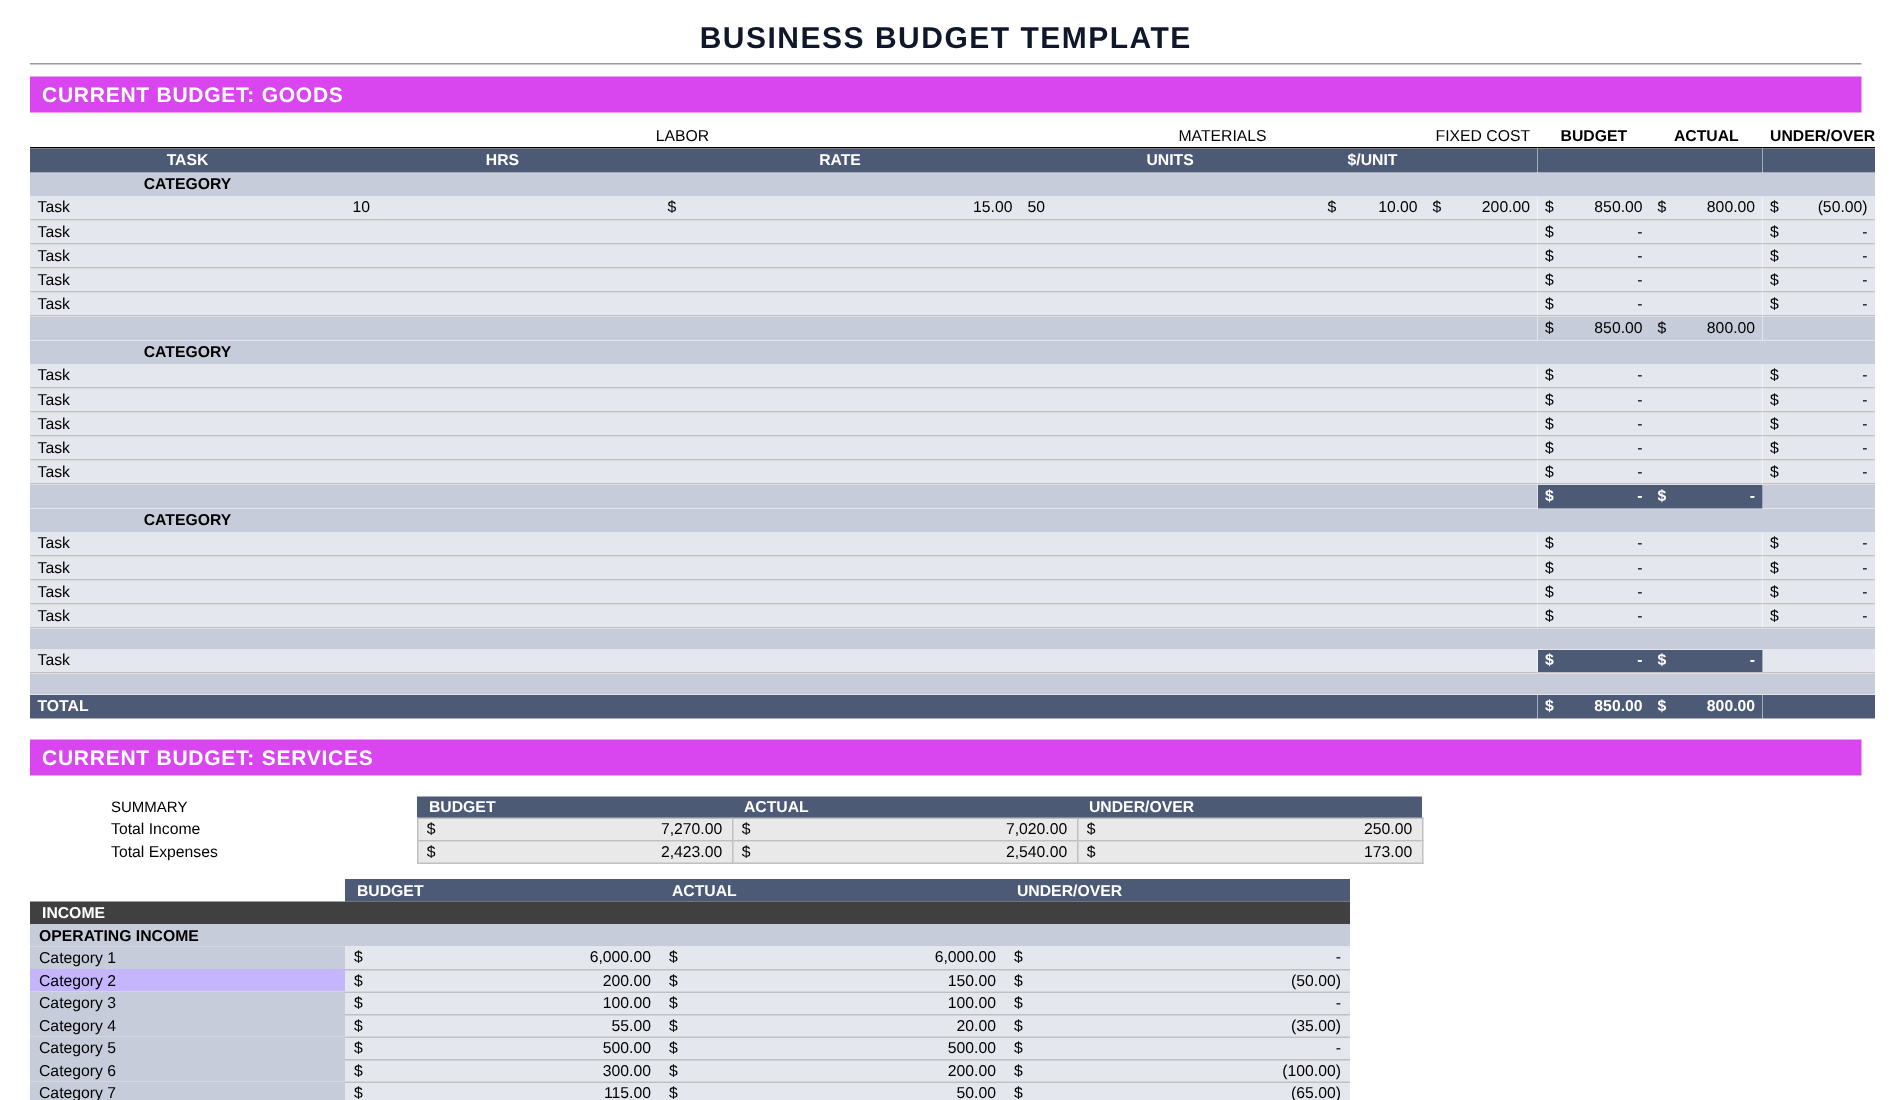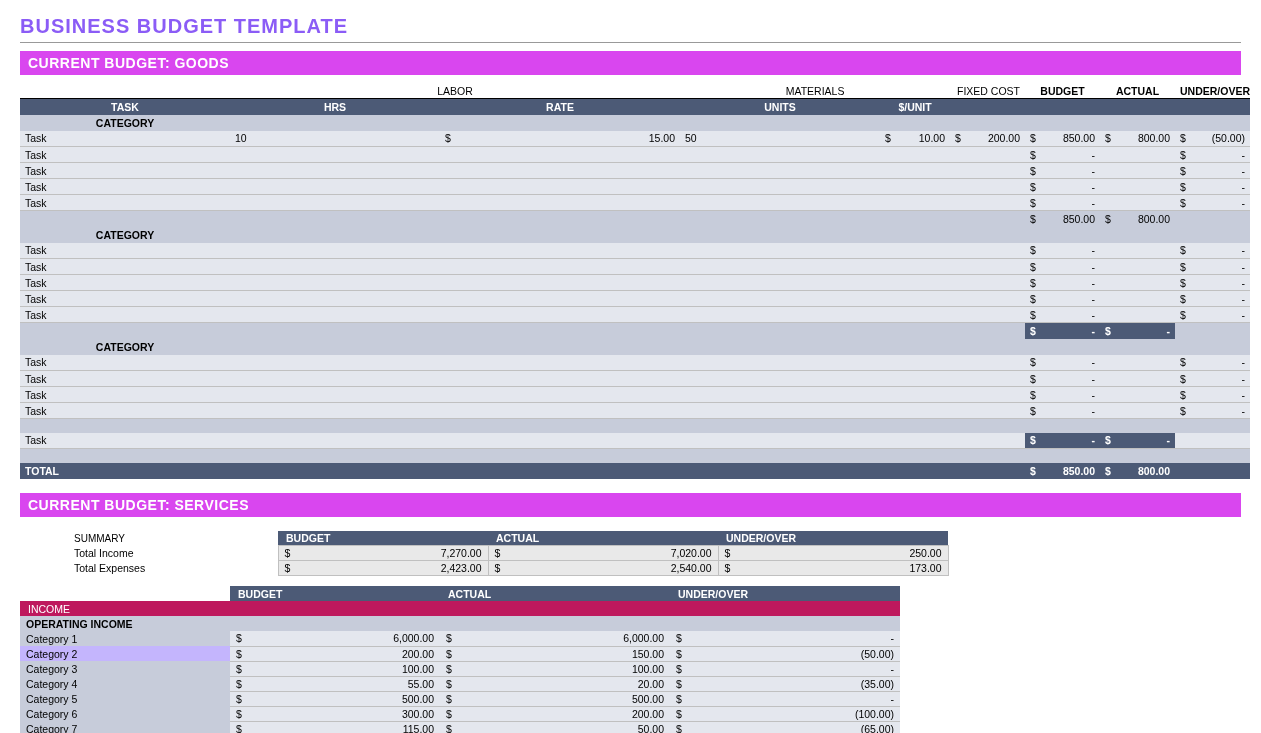--- a/index.html
+++ b/index.html
@@ -1,17 +1,17 @@
 <!DOCTYPE html>
 <html><head>
 <meta charset="utf-8">
 <style>
 * { box-sizing: border-box; margin: 0; padding: 0; }
 body { font-family: Arial, sans-serif; font-size: 11px; background: #fff; padding: 15px 20px; color: #000; }
-.title { font-size: 20px; font-weight: bold; color: #8b5cf6; letter-spacing: 1px; }
+.title { font-size: 20px; font-weight: bold; color: #0f172a; letter-spacing: 1px; text-align: center; }
 .hr-top { border-top: 1px solid #999; margin-top: 4px; }
 .section-bar { background: #d946ef; color: #fff; font-weight: bold; padding: 4px 8px; margin-top: 8px; letter-spacing: .5px; font-size: 14px; }
 .tbl { width: 100%; border-collapse: collapse; table-layout: fixed; }
 .tbl td, .tbl th { padding: 1px 5px; height: 16px; font-size: 10.5px; vertical-align: middle; overflow: hidden; white-space: nowrap; }
 .grp-row td { text-align: center; font-size: 10.5px; padding-top: 10px; border-bottom: 1px solid #000; }
 .hdr-row td { background: #4c5a76; color: #fff; font-weight: bold; text-align: center; }
 .cat-row td { font-weight: bold; background: #c7ccda; text-align: center; }
 .data-row td { background: #e4e7ee; border-bottom: 1px solid #c0c0c0; }
 .sub-row td { background: #c7ccda; }
 .sub-row .fin { background: #4c5a76; color: #fff; font-weight: bold; }
@@ -315,21 +315,21 @@
       <col style="width:230px">
     </colgroup>
 <tbody>
       <tr>
   <td></td>
   <td style="background:#4c5a76;color:#fff;font-weight:bold;padding-left:8px">BUDGET</td>
   <td style="background:#4c5a76;color:#fff;font-weight:bold;padding-left:8px">ACTUAL</td>
   <td style="background:#4c5a76;color:#fff;font-weight:bold;padding-left:8px">UNDER/OVER</td>
 </tr>
 <tr>
-        <td colspan="4" style="background:#be185d;color:#fff;font-weight:normal;padding-left:8px">INCOME</td>
+        <td colspan="4" style="background:#404040;color:#fff;font-weight:bold;padding-left:8px">INCOME</td>
       </tr>
 <tr>
         <td colspan="4" style="background:#c7ccda;font-weight:bold">OPERATING INCOME</td>
       </tr>
 </tbody>
     <tbody id="inc-body">
       <tr>
         <td style="background:#c7ccda">Category 1</td>
         <td class="money" style="background:#e4e7ee;border-bottom:1px solid #c0c0c0"><span class="cur">$</span>6,000.00</td>
         <td class="money" style="background:#e4e7ee;border-bottom:1px solid #c0c0c0"><span class="cur">$</span>6,000.00</td>

